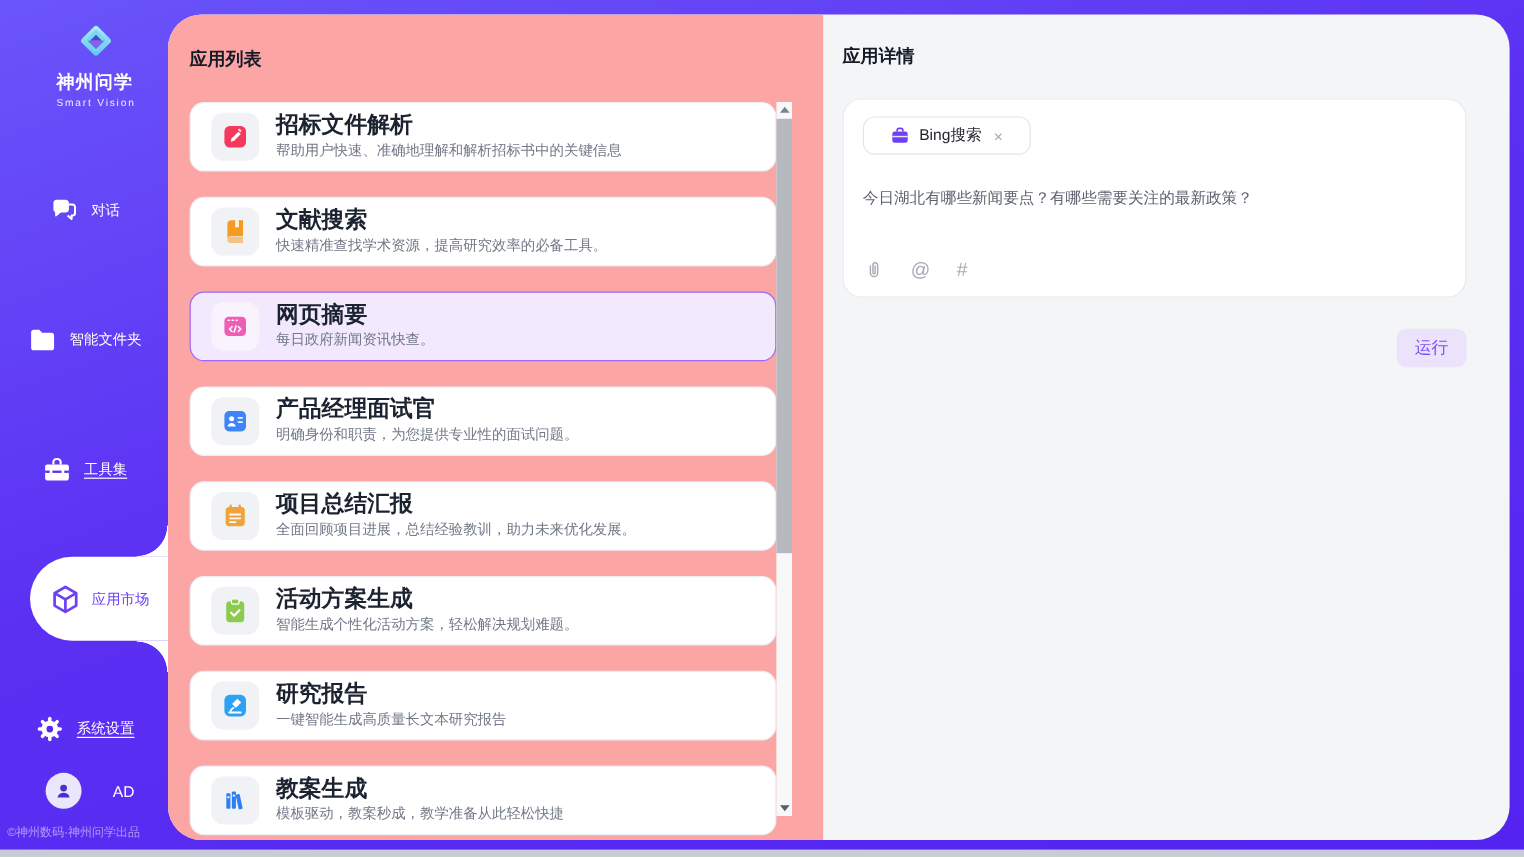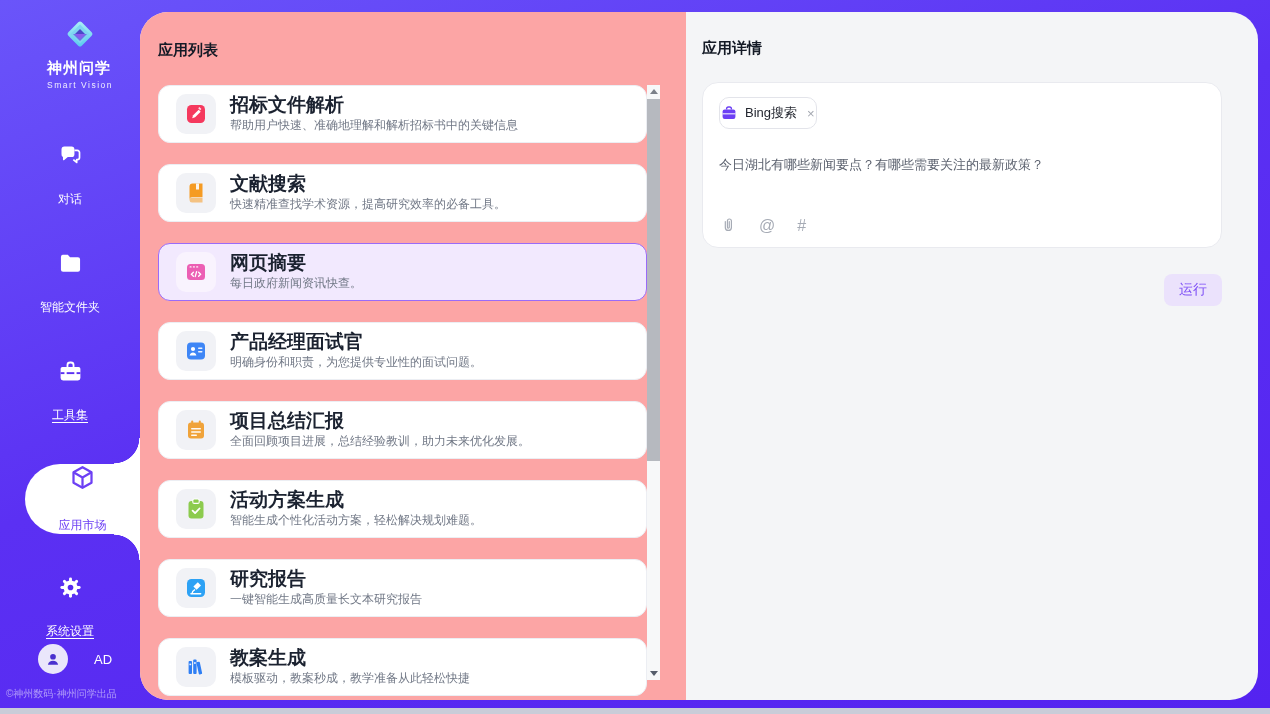--- a/index.html
+++ b/index.html
@@ -7,22 +7,22 @@
               font-family:"Liberation Sans","DejaVu Sans",sans-serif; }
   .app { position:absolute; top:0; left:0; width:1270px; height:708px;
          background:linear-gradient(160deg,#6a55fa 0%, #5b30f3 45%, #5423f0 100%); }
 
   
   .sidebar { position:absolute; left:0; top:0; width:140px; height:100%; color:#fff; }
   .logo { display:flex; align-items:center; gap:7px; padding:16px 0 0 20px;flex-direction:column; }
   .logo-title { font-size:15px; font-weight:bold; letter-spacing:1px; }
   .logo-sub { font-size:8.5px; letter-spacing:1.5px; color:rgba(255,255,255,.9); margin-top:2px; }
   .nav { margin-top:52px; }
-  .nav-item { height:66px; margin-bottom:42px; display:flex; flex-direction:column;
-              align-items:center; justify-content:space-between; gap:9px; cursor:pointer; }
+  .nav-item { height:66px; margin-bottom:42px; display:flex; flex-direction:row;
+              align-items:center; justify-content:center; gap:9px; cursor:pointer; }
   .nav-label { font-size:12px; color:#fff; }
   .nav-item.u .nav-label { text-decoration:underline; text-underline-offset:3px; }
   .nav-item.active { background:#fff; width:115px; margin-left:25px; height:70px;
                      border-radius:35px 0 0 35px; position:relative; margin-top:-2px; margin-bottom:40px;}
   .nav-item.active .nav-label { color:#6d40f4; }
   .nav-item.active::before { content:''; position:absolute; right:0; top:-26px; width:26px; height:26px;
        background:radial-gradient(circle 26px at 0 0, rgba(255,255,255,0) 25px, #fff 25.6px); }
   .nav-item.active::after  { content:''; position:absolute; right:0; bottom:-26px; width:26px; height:26px;
        background:radial-gradient(circle 26px at 0 100%, rgba(255,255,255,0) 25px, #fff 25.6px); }
   .user-row { position:absolute; bottom:34px; left:38px; display:flex; align-items:center; gap:26px; cursor:pointer; }
@@ -56,21 +56,21 @@
   .tri-up { width:0; height:0; border-left:4px solid transparent; border-right:4px solid transparent;
             border-bottom:5px solid #7b8089; }
   .tri-down { width:0; height:0; border-left:4px solid transparent; border-right:4px solid transparent;
               border-top:5px solid #565d6b; }
   .vs-thumb { position:absolute; left:0; top:14px; width:13px; height:362px; background:#b6b9bf; cursor:pointer; }
 
   
   .detail-panel { flex:1; padding:26px 36px 0 16px; position:relative; }
   .prompt-card { margin-top:24px; height:166px; background:#fff; border:1px solid #e9eaef;
                  border-radius:16px; position:relative; padding:14px 16px; }
-  .chip { display:inline-flex; align-items:center; gap:8px; height:32px; padding:0 1px;
+  .chip { display:inline-flex; align-items:center; gap:8px; height:32px; padding:0 22px;
           border:1px solid #e3e4ea; border-radius:10px; background:#fff; cursor:pointer; }
   .chip-label { font-size:13px; color:#23262f; }
   .chip-close { font-size:13px; color:#a3a7b0; margin-left:2px; cursor:pointer; }
   .prompt-text { margin-top:26px; font-size:13px; color:#5b616e; line-height:19px; }
   .tools { position:absolute; left:17px; bottom:13px; display:flex; align-items:center; gap:22px;
            color:#a6abb5; }
   .tool-glyph { font-size:16px; line-height:16px; cursor:pointer; }
   .run-row { margin-top:26px; text-align:right; }
   .run-btn { display:inline-block; background:#ebe2fc; color:#7e4ff6; font-size:14px;
              padding:7px 15px; border:none; border-radius:8px; cursor:pointer;

